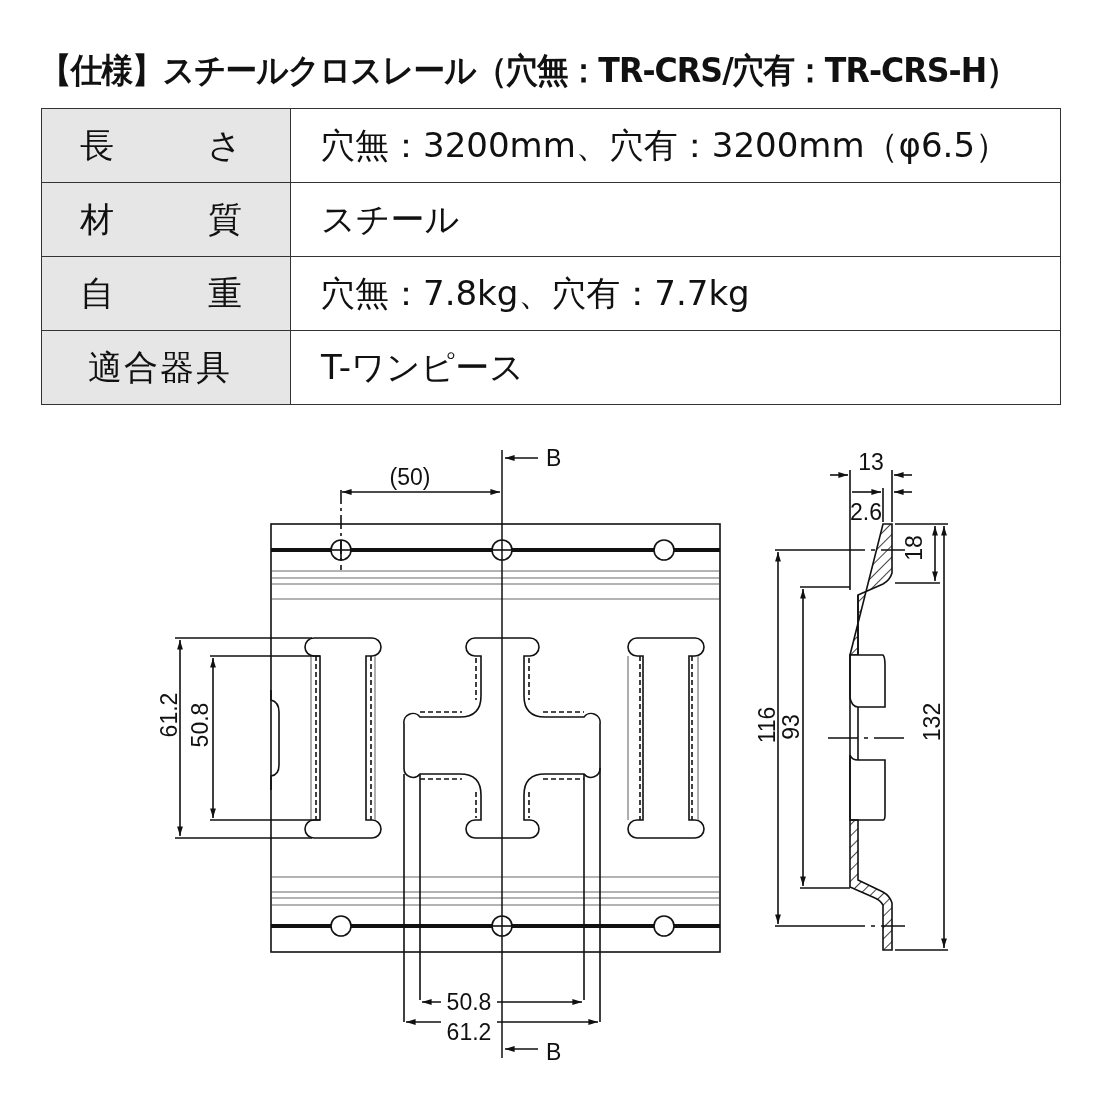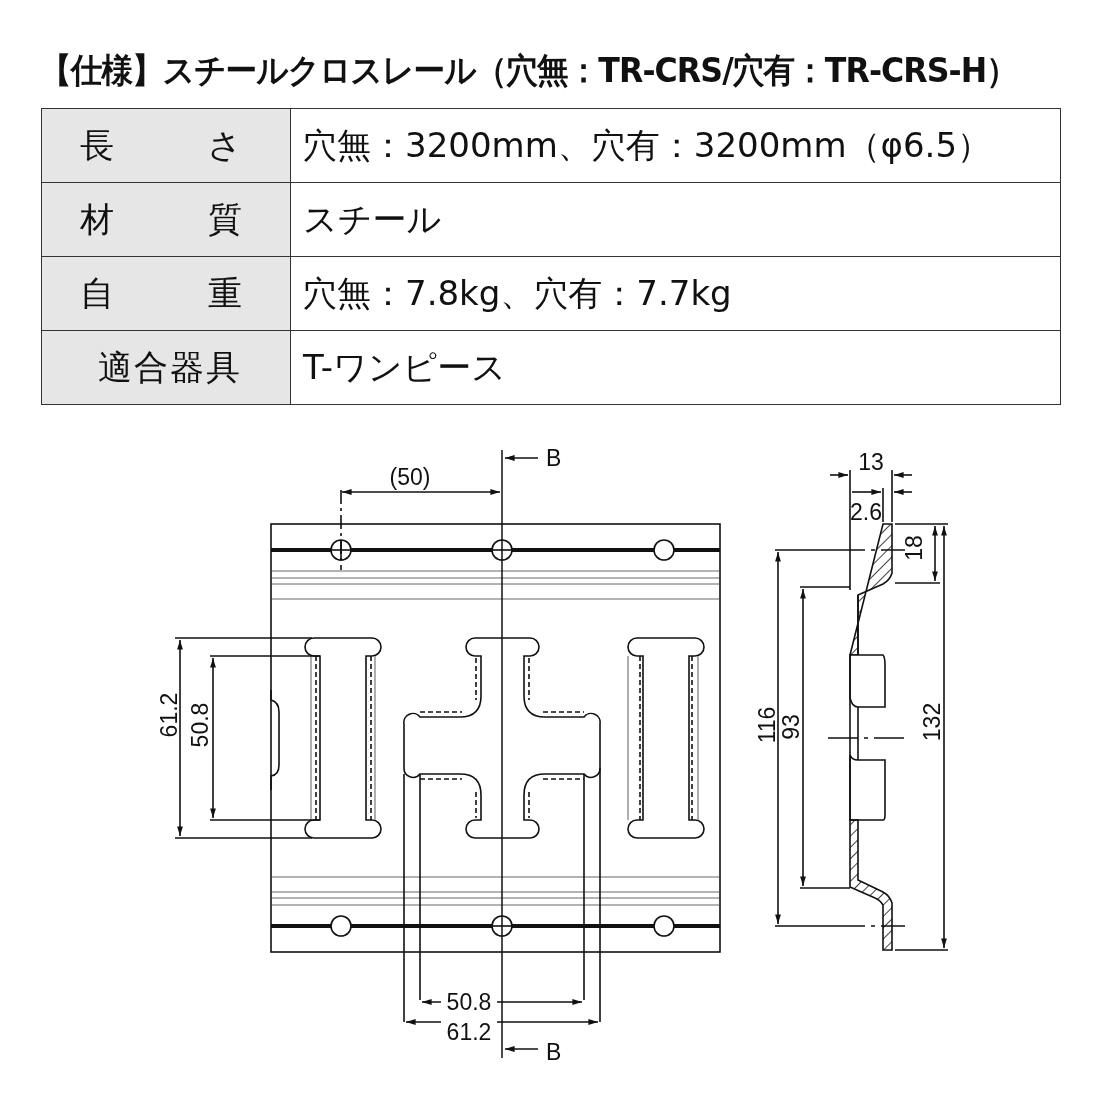--- a/index.html
+++ b/index.html
@@ -4,23 +4,23 @@
 <style>
   html, body { margin:0; padding:0; background:#ffffff; }
   body { width:1100px; height:1100px; position:relative; overflow:hidden;
          font-family:"DejaVu Sans","Liberation Sans",sans-serif; color:#111; }
   .title { position:absolute; left:40px; top:48px; font-size:34px; font-weight:bold;
            letter-spacing:-1px; white-space:nowrap; transform:scaleX(0.93); transform-origin:left center; }
   table.spec { position:absolute; left:41px; top:108px; width:1020px; border-collapse:collapse;
                font-size:34px; }
   table.spec td { border:1.5px solid #333; height:73px; padding:0; }
   table.spec td.label { width:248px; background:#e6e6e6; }
-  table.spec td.value { padding-left:12px; white-space:nowrap; }
+  table.spec td.value { padding-left:30px; white-space:nowrap; }
   .lbl { display:flex; justify-content:space-between; padding:0 48px 0 38px; }
-  .lbl.full { justify-content:flex-end; padding-left:36px; letter-spacing:2px; }
+  .lbl.full { justify-content:center; padding-left:36px; letter-spacing:2px; }
   svg.drawing { position:absolute; left:0; top:0; }
   .dim { font-family:"Liberation Sans","DejaVu Sans",sans-serif; font-size:23px; fill:#111; }
 </style>
 </head>
 <body>
 
 <div class="title">【仕様】スチールクロスレール（穴無：TR-CRS/穴有：TR-CRS-H）</div>
 
 <table class="spec">
   <tbody>

